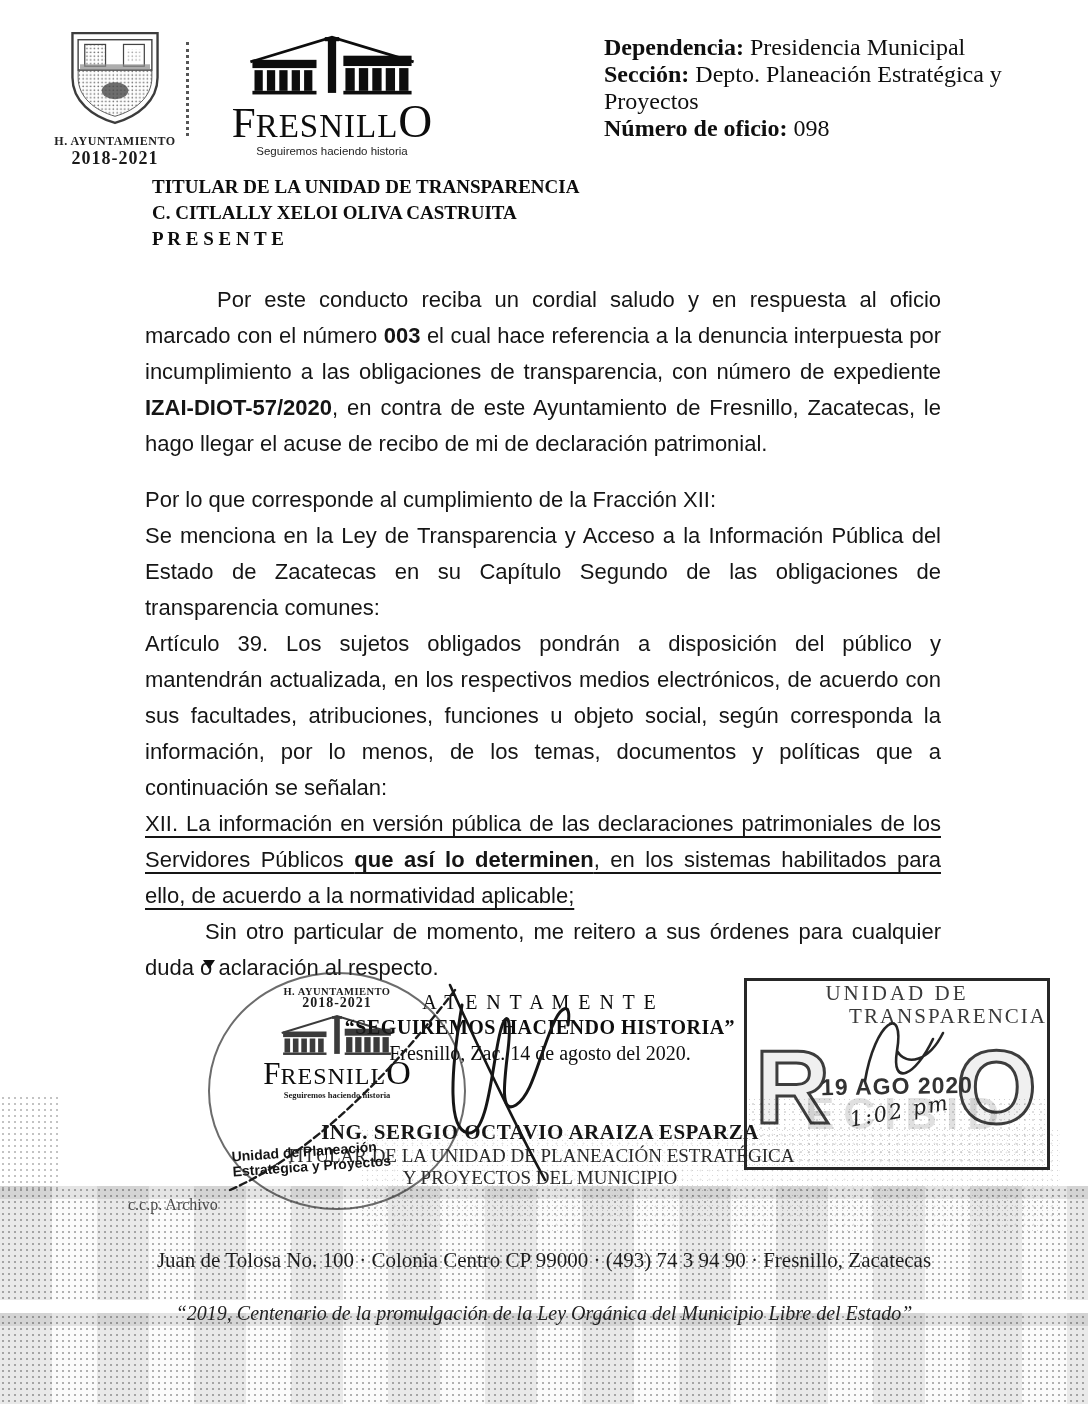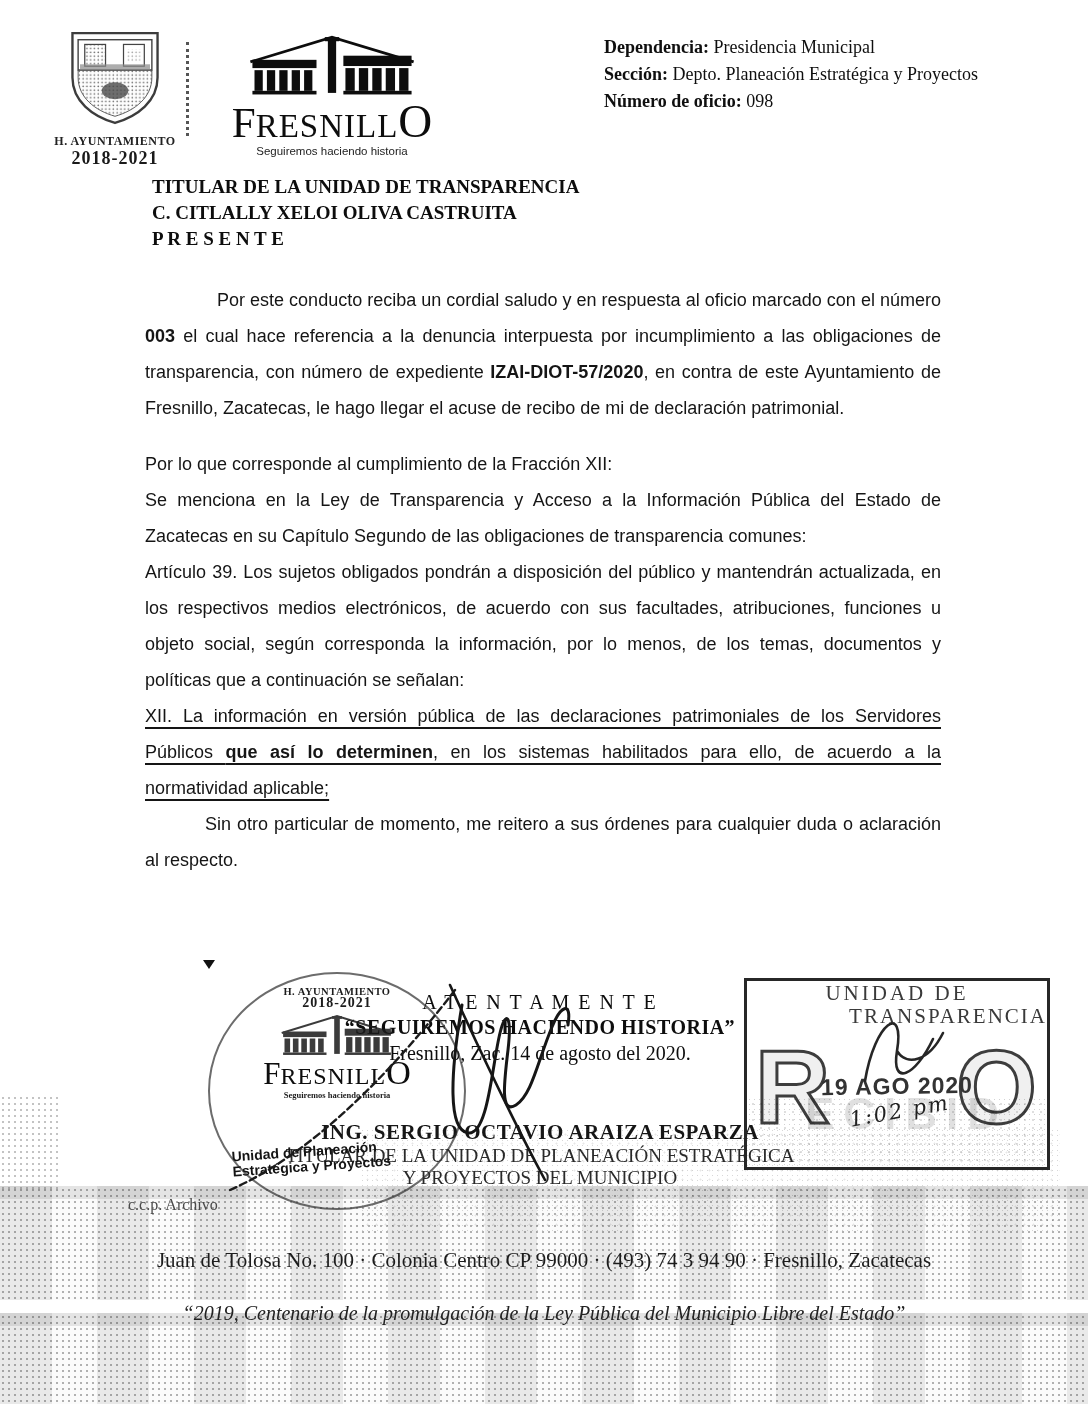--- a/index.html
+++ b/index.html
@@ -13,26 +13,26 @@
   .shield-wrap { position:absolute; left:50px; top:28px; width:130px; text-align:center; }
   .shield-cap1 { font-family:"Liberation Serif",serif; font-size:12px; font-weight:bold; color:#222; letter-spacing:.5px; margin-top:2px;}
   .shield-cap2 { font-family:"Liberation Serif",serif; font-size:18px; font-weight:bold; color:#1a1a1a; letter-spacing:1px; margin-top:-1px;}
   .header-divider { position:absolute; left:186px; top:42px; height:94px; width:0; border-left:3px dotted #555; }
   .logo-wrap { position:absolute; left:222px; top:34px; width:220px; text-align:center; }
   .wordmark { font-family:"Liberation Serif",serif; color:#0d0d0d; line-height:1; white-space:nowrap; margin-top:2px;}
   .wordmark .wm-f { font-size:43px; }
   .wordmark .wm-mid { font-size:33px; letter-spacing:1px;}
   .wordmark .wm-o { font-size:47px; }
   .logo-tagline { font-size:11.5px; color:#222; margin-top:0px; }
-  .meta { position:absolute; left:604px; top:34px; font-family:"Liberation Serif",serif; font-size:18px; color:#0f0f0f; line-height:27px; }
+  .meta { position:absolute; left:604px; top:34px; font-family:"Liberation Serif",serif; font-size:24px; color:#0f0f0f; line-height:27px; }
   .meta b { font-weight:bold; }
   
   .addressee { position:absolute; left:152px; top:174px; font-family:"Liberation Serif",serif; font-weight:bold; font-size:19px; line-height:26px; color:#0d0d0d; }
   
-  .body-text { position:absolute; left:145px; top:282px; width:796px; font-size:18px; line-height:36px; text-align:justify; color:#151515; }
+  .body-text { position:absolute; left:145px; top:282px; width:796px; font-size:22px; line-height:36px; text-align:justify; color:#151515; }
   .p-indent { text-indent:72px; }
   .p-indent-sm { text-indent:60px; }
   .mb-lg { margin-bottom:20px; }
   .mb-md { margin-bottom:26px; }
   .u-line { text-decoration:underline; text-underline-offset:5px; text-decoration-thickness:1.5px; }
   
   .closing { position:absolute; left:300px; top:991px; width:480px; text-align:center; font-family:"Liberation Serif",serif; color:#0d0d0d; z-index:3;}
   .atent { font-size:20px; letter-spacing:2px; }
   .slogan { font-size:20px; font-weight:bold; margin-top:2px; letter-spacing:.5px;}
   .dateline { font-size:20px; margin-top:3px; }
@@ -232,15 +232,15 @@
 
   <svg class="sig-svg" width="560" height="250" viewBox="0 0 560 250">
     <path d="M30 235 C 110 200, 190 120, 255 35" fill="none" stroke="#1c1c1c" stroke-width="2.4" stroke-linecap="round" stroke-dasharray="7 4"></path>
     <path d="M262 50 C 250 120, 248 175, 268 178 C 288 181, 292 110, 300 78 C 306 54, 312 60, 308 95 C 304 128, 300 160, 316 150 C 332 140, 338 105, 352 72 C 360 52, 372 44, 368 70" fill="none" stroke="#161616" stroke-width="3" stroke-linecap="round"></path>
     <path d="M250 30 C 275 85, 310 160, 345 225" fill="none" stroke="#161616" stroke-width="2.6" stroke-linecap="round"></path>
   </svg>
 
   <div class="artifact-tri"></div>
 
   <div class="footer-address">Juan de Tolosa No. 100 · Colonia Centro CP 99000 · (493) 74 3 94 90 · Fresnillo, Zacatecas</div>
-  <div class="footer-quote">“2019, Centenario de la promulgación de la Ley Pública del Municipio Libre del Estado”</div>
+  <div class="footer-quote">“2019, Centenario de la promulgación de la Ley Orgánica del Municipio Libre del Estado”</div>
 
 </div>
 
 </body></html>

